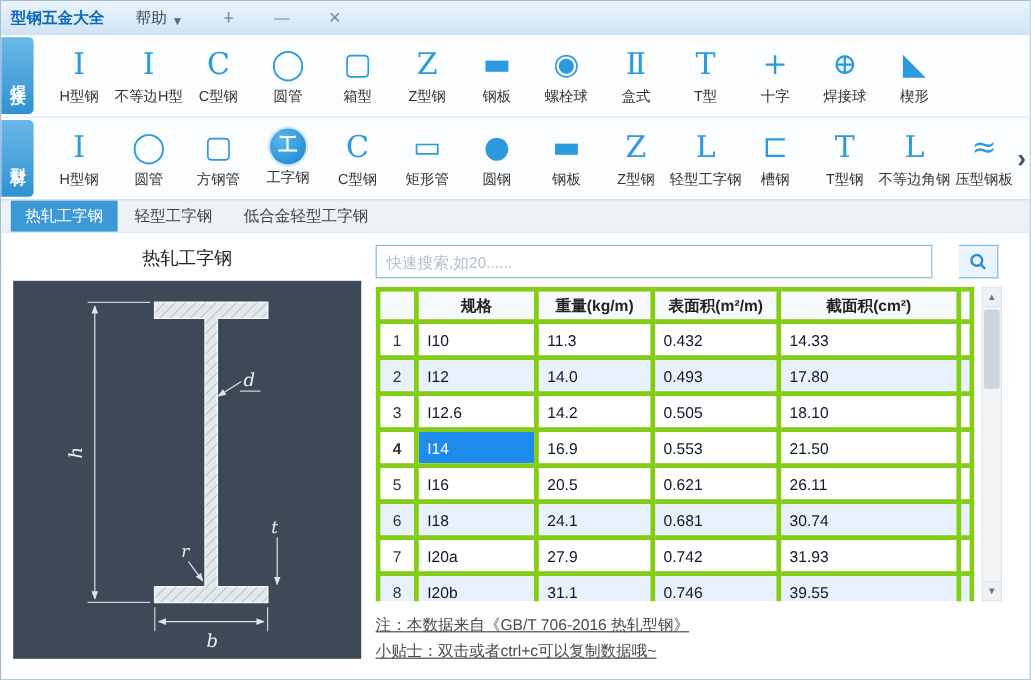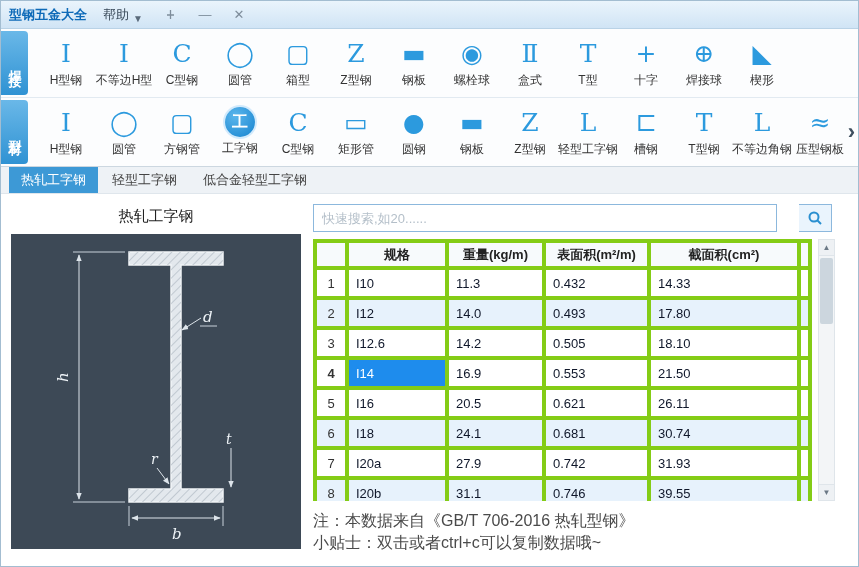--- a/index.html
+++ b/index.html
@@ -3,21 +3,21 @@
 <meta charset="utf-8">
 <style>
   html,body{margin:0;padding:0;background:#e8e8e8;}
   *{box-sizing:border-box;}
   .app{
     width:859px;height:567px;position:relative;background:#fff;
     font-family:"Liberation Sans","DejaVu Sans",sans-serif;
     border:1px solid #a3bdd1;overflow:hidden;
   }
   
-  .titlebar{height:28px;display:flex;align-items:center;gap:10px;padding:0 8px;
+  .titlebar{height:28px;display:flex;align-items:center;gap:20px;padding:0 8px;
     background:linear-gradient(#eaf4fc,#d0e4f5);border-bottom:1px solid #b9d2e6;}
   .app-title{color:#0e6ab8;font-weight:bold;font-size:13px;white-space:nowrap;}
   .app-subtitle{color:#98a6b4;font-size:13px;flex:1;white-space:nowrap;}
   .help{display:flex;align-items:flex-end;gap:4px;color:#3a4a5a;font-size:13px;cursor:pointer;padding:0 6px;}
   .caret{font-size:10px;color:#5a6a7a;}
   .wc{width:24px;height:20px;display:flex;align-items:center;justify-content:center;
     color:#7e8d9b;font-size:13px;cursor:pointer;}
   
   .toolbar{background:#fcfdfe;}
   .tool-row{height:69px;display:flex;align-items:stretch;border-bottom:1px solid #e2eaf1;position:relative;}
@@ -69,21 +69,21 @@
   
   .vscroll{width:17px;height:262px;margin-left:6px;background:#f3f5f7;border:1px solid #dfe5ea;
     position:relative;flex:0 0 auto;}
   .sarrow{position:absolute;left:0;width:100%;height:16px;background:#eef1f4;color:#6b7885;
     font-size:8px;display:flex;align-items:center;justify-content:center;cursor:pointer;}
   .sarrow.up{top:0;border-bottom:1px solid #dfe5ea;}
   .sarrow.down{bottom:0;border-top:1px solid #dfe5ea;}
   .sthumb{position:absolute;top:18px;left:1px;right:1px;height:66px;background:#ccd6de;
     border-radius:2px;cursor:pointer;}
   
-  .notes{margin-top:9px;font-size:16px;color:#4a4a4a;line-height:22px;}
+  .notes{margin-top:9px;font-size:13px;color:#4a4a4a;line-height:22px;text-decoration:underline;}
 </style>
 </head>
 <body>
 
 <div class="app">
 
   <div class="titlebar">
     <span class="app-title">型钢五金大全</span>
     <span class="help">
       <span>帮助</span>

